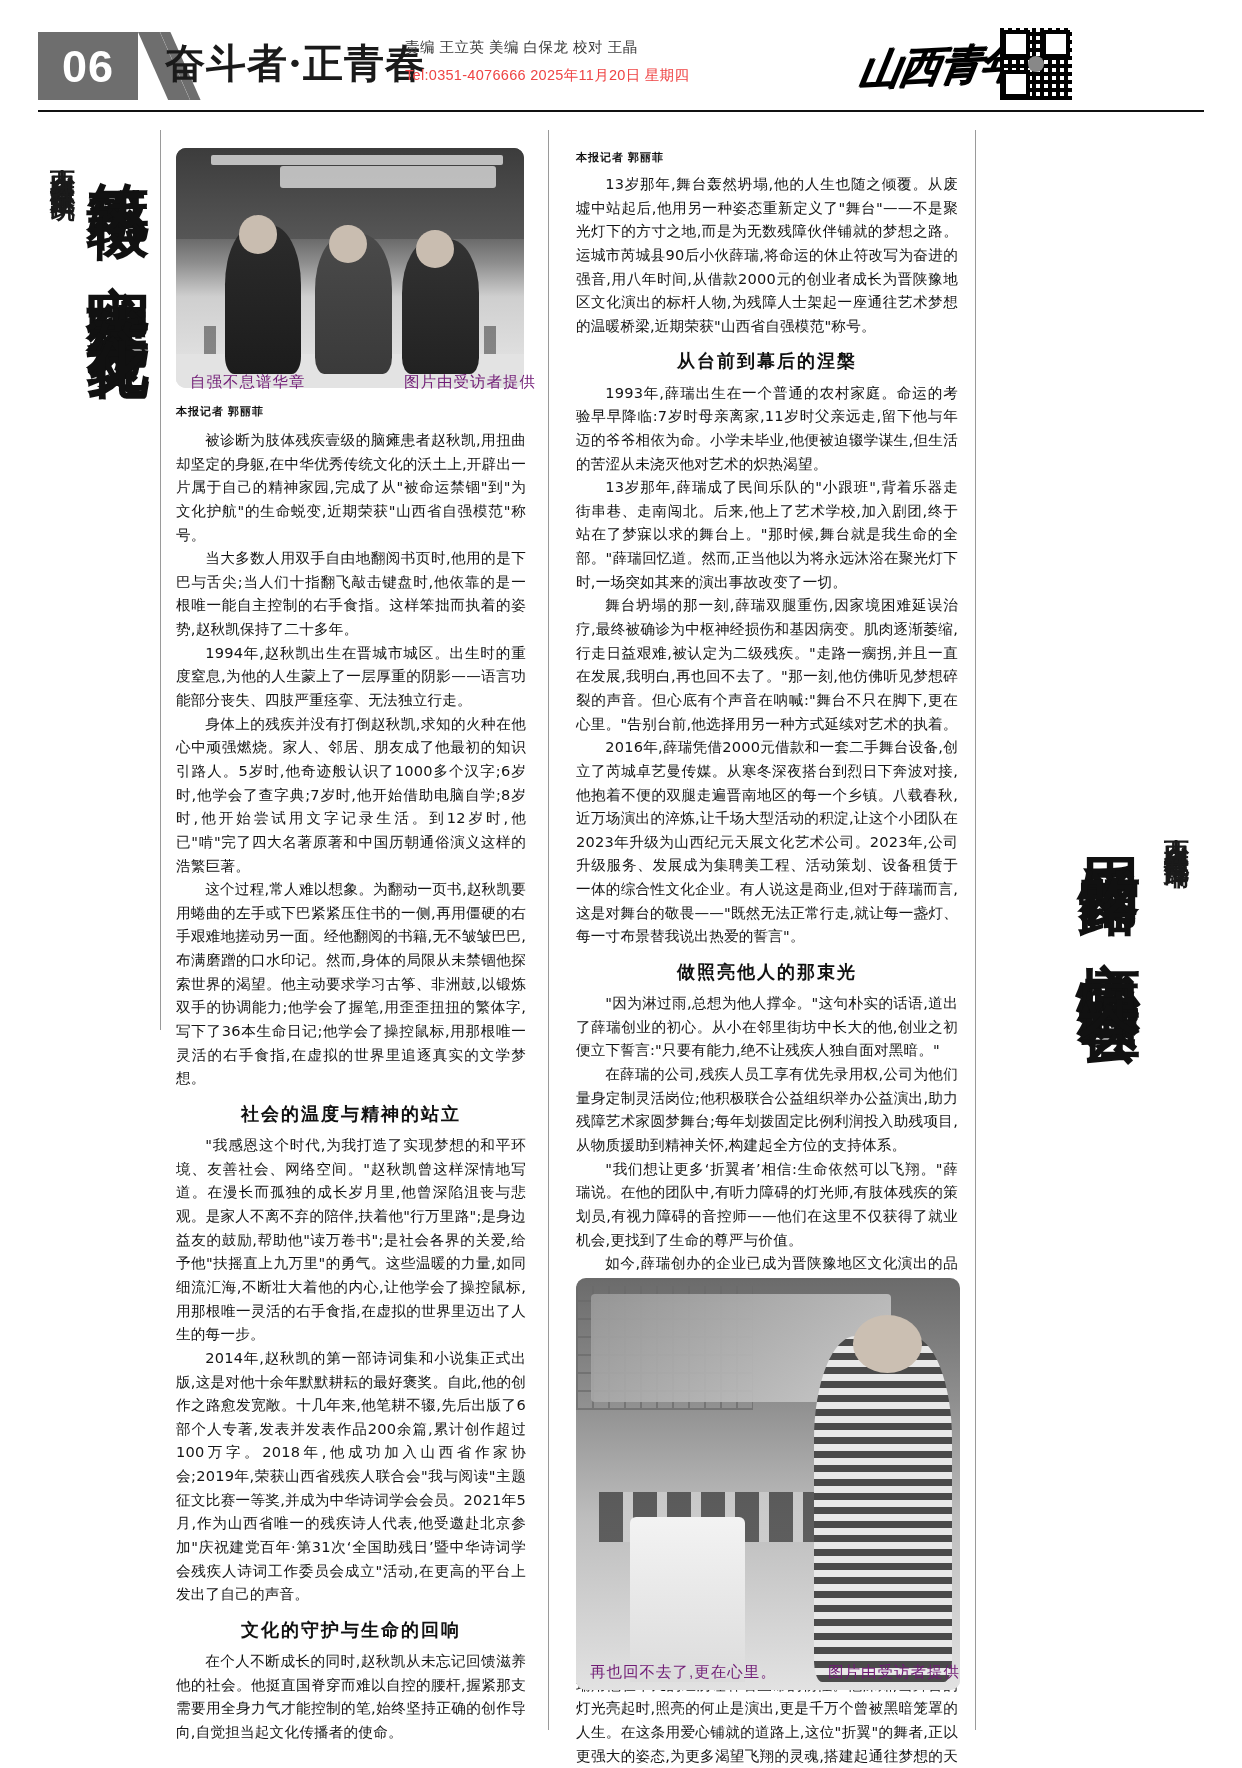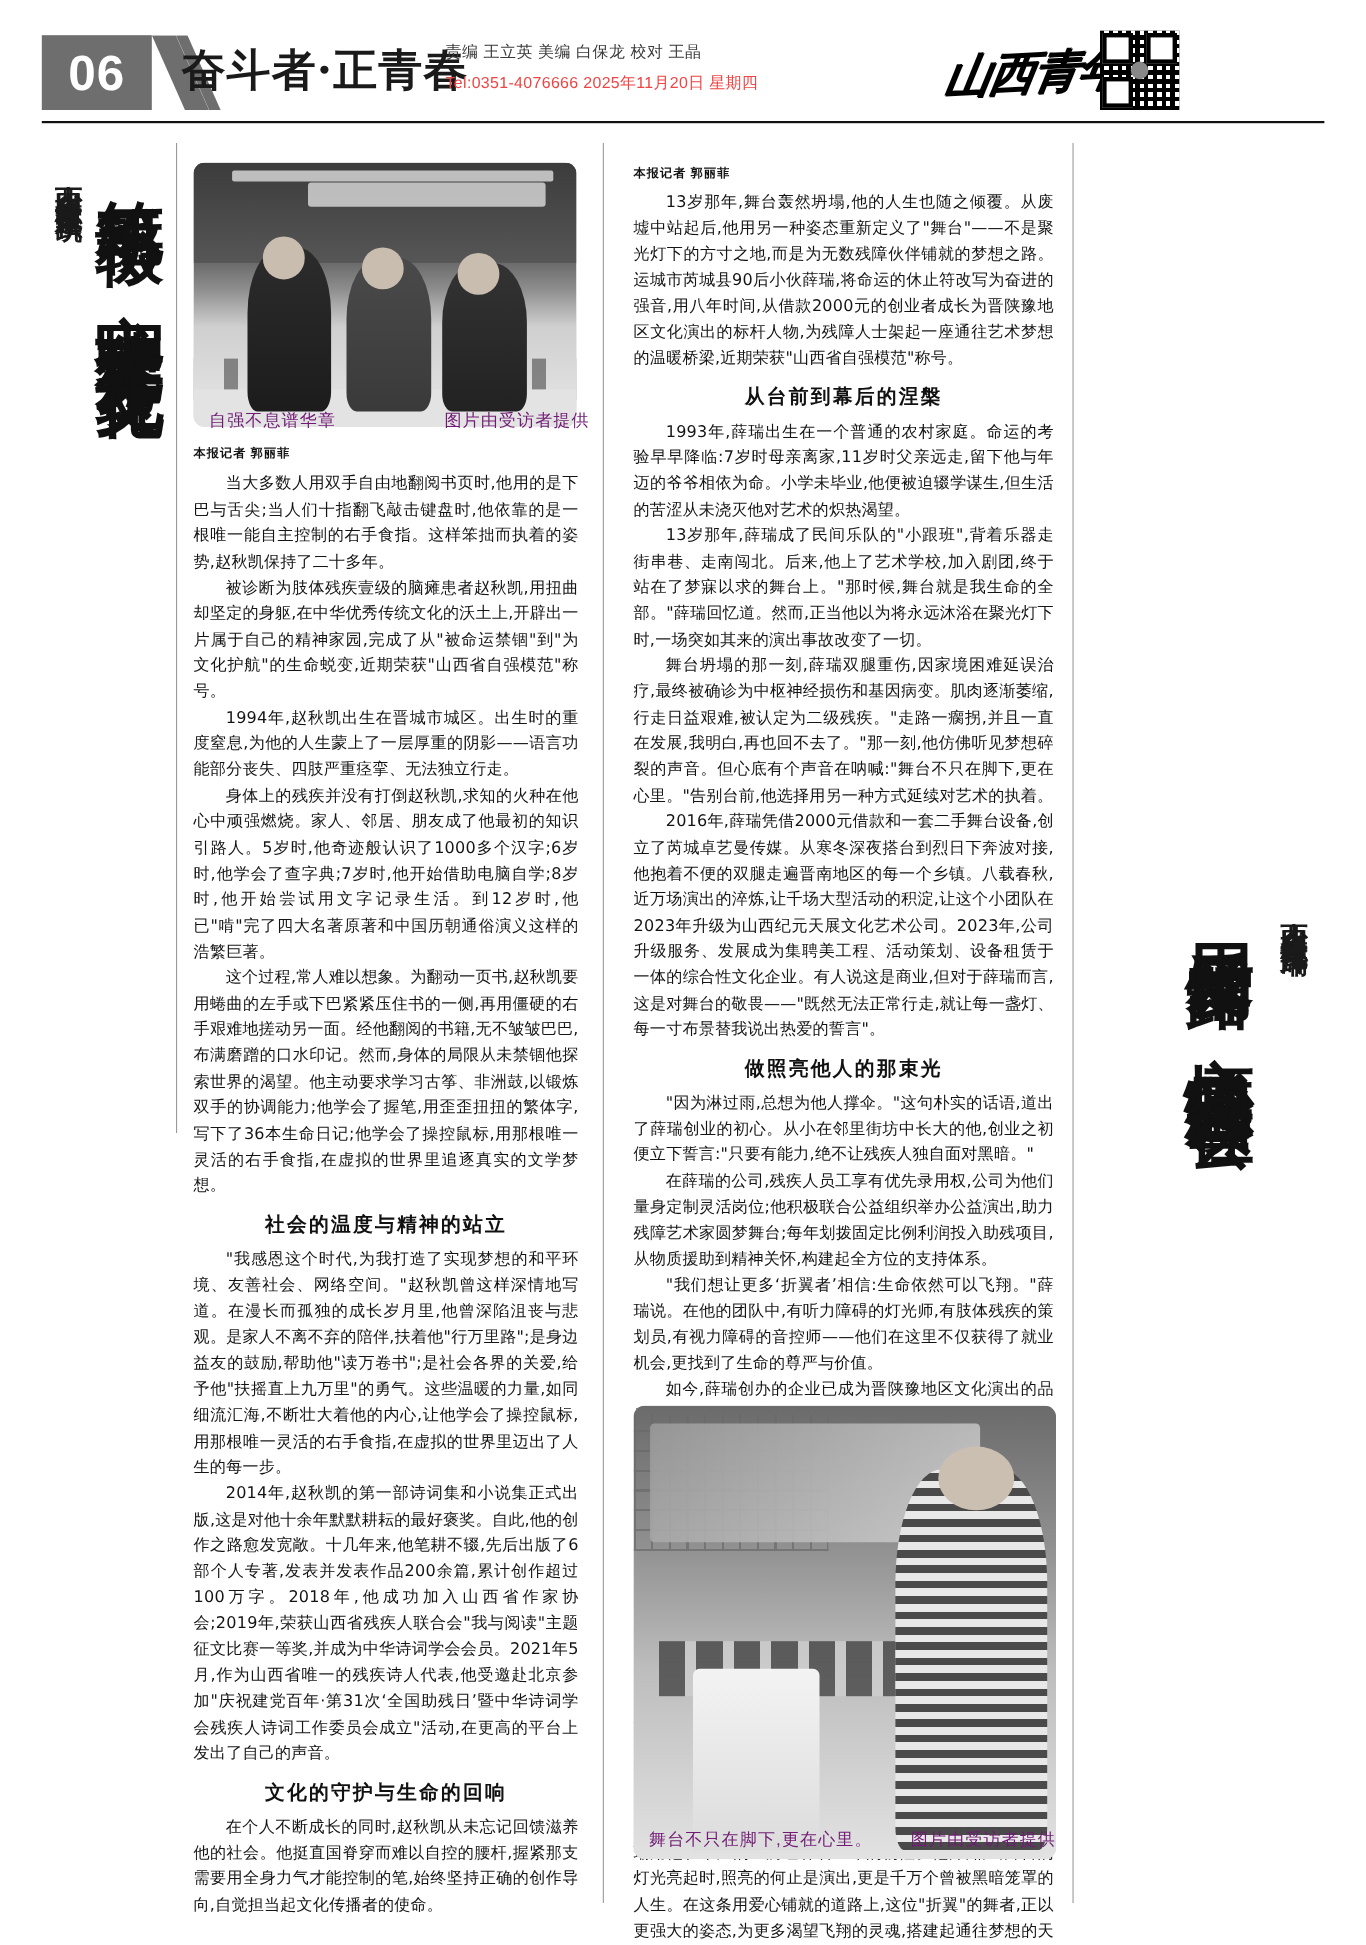--- a/index.html
+++ b/index.html
@@ -229,22 +229,22 @@
     <div class="ph-person p3"></div>
     <div class="ph-head h1"></div>
     <div class="ph-head h2"></div>
     <div class="ph-head h3"></div>
   </div>
   <div class="cap cap-l">自强不息谱华章</div>
   <div class="cap cap-r">图片由受访者提供</div>
   <div class="byline by-l">本报记者 郭丽菲</div>
 
   <div class="col col-l">
+    <p>被诊断为肢体残疾壹级的脑瘫患者赵秋凯,用扭曲却坚定的身躯,在中华优秀传统文化的沃土上,开辟出一片属于自己的精神家园,完成了从"被命运禁锢"到"为文化护航"的生命蜕变,近期荣获"山西省自强模范"称号。</p>
     <p>当大多数人用双手自由地翻阅书页时,他用的是下巴与舌尖;当人们十指翻飞敲击键盘时,他依靠的是一根唯一能自主控制的右手食指。这样笨拙而执着的姿势,赵秋凯保持了二十多年。</p>
-    <p>被诊断为肢体残疾壹级的脑瘫患者赵秋凯,用扭曲却坚定的身躯,在中华优秀传统文化的沃土上,开辟出一片属于自己的精神家园,完成了从"被命运禁锢"到"为文化护航"的生命蜕变,近期荣获"山西省自强模范"称号。</p>
     <p>1994年,赵秋凯出生在晋城市城区。出生时的重度窒息,为他的人生蒙上了一层厚重的阴影——语言功能部分丧失、四肢严重痉挛、无法独立行走。</p>
     <p>身体上的残疾并没有打倒赵秋凯,求知的火种在他心中顽强燃烧。家人、邻居、朋友成了他最初的知识引路人。5岁时,他奇迹般认识了1000多个汉字;6岁时,他学会了查字典;7岁时,他开始借助电脑自学;8岁时,他开始尝试用文字记录生活。到12岁时,他已"啃"完了四大名著原著和中国历朝通俗演义这样的浩繁巨著。</p>
     <p>这个过程,常人难以想象。为翻动一页书,赵秋凯要用蜷曲的左手或下巴紧紧压住书的一侧,再用僵硬的右手艰难地搓动另一面。经他翻阅的书籍,无不皱皱巴巴,布满磨蹭的口水印记。然而,身体的局限从未禁锢他探索世界的渴望。他主动要求学习古筝、非洲鼓,以锻炼双手的协调能力;他学会了握笔,用歪歪扭扭的繁体字,写下了36本生命日记;他学会了操控鼠标,用那根唯一灵活的右手食指,在虚拟的世界里追逐真实的文学梦想。</p>
     <h3>社会的温度与精神的站立</h3>
     <p>"我感恩这个时代,为我打造了实现梦想的和平环境、友善社会、网络空间。"赵秋凯曾这样深情地写道。在漫长而孤独的成长岁月里,他曾深陷沮丧与悲观。是家人不离不弃的陪伴,扶着他"行万里路";是身边益友的鼓励,帮助他"读万卷书";是社会各界的关爱,给予他"扶摇直上九万里"的勇气。这些温暖的力量,如同细流汇海,不断壮大着他的内心,让他学会了操控鼠标,用那根唯一灵活的右手食指,在虚拟的世界里迈出了人生的每一步。</p>
     <p>2014年,赵秋凯的第一部诗词集和小说集正式出版,这是对他十余年默默耕耘的最好褒奖。自此,他的创作之路愈发宽敞。十几年来,他笔耕不辍,先后出版了6部个人专著,发表并发表作品200余篇,累计创作超过100万字。2018年,他成功加入山西省作家协会;2019年,荣获山西省残疾人联合会"我与阅读"主题征文比赛一等奖,并成为中华诗词学会会员。2021年5月,作为山西省唯一的残疾诗人代表,他受邀赴北京参加"庆祝建党百年·第31次‘全国助残日’暨中华诗词学会残疾人诗词工作委员会成立"活动,在更高的平台上发出了自己的声音。</p>
     <h3>文化的守护与生命的回响</h3>
     <p>在个人不断成长的同时,赵秋凯从未忘记回馈滋养他的社会。他挺直国脊穿而难以自控的腰杆,握紧那支需要用全身力气才能控制的笔,始终坚持正确的创作导向,自觉担当起文化传播者的使命。</p>
 
   </div>
@@ -275,16 +275,16 @@
 
   <div class="photo photo-bot">
     <div class="pb-bg"></div>
     <div class="pb-scaff"></div>
     <div class="pb-banner"></div>
     <div class="pb-boxes"></div>
     <div class="pb-table"></div>
     <div class="pb-man"></div>
     <div class="pb-head"></div>
   </div>
-  <div class="cap cap-b1">舞台不只在脚下,更在心里。</div>
+  <div class="cap cap-b1">再也回不去了,更在心里。</div>
   <div class="cap cap-b2">图片由受访者提供</div>
 
 </div>
 
 </body></html>

